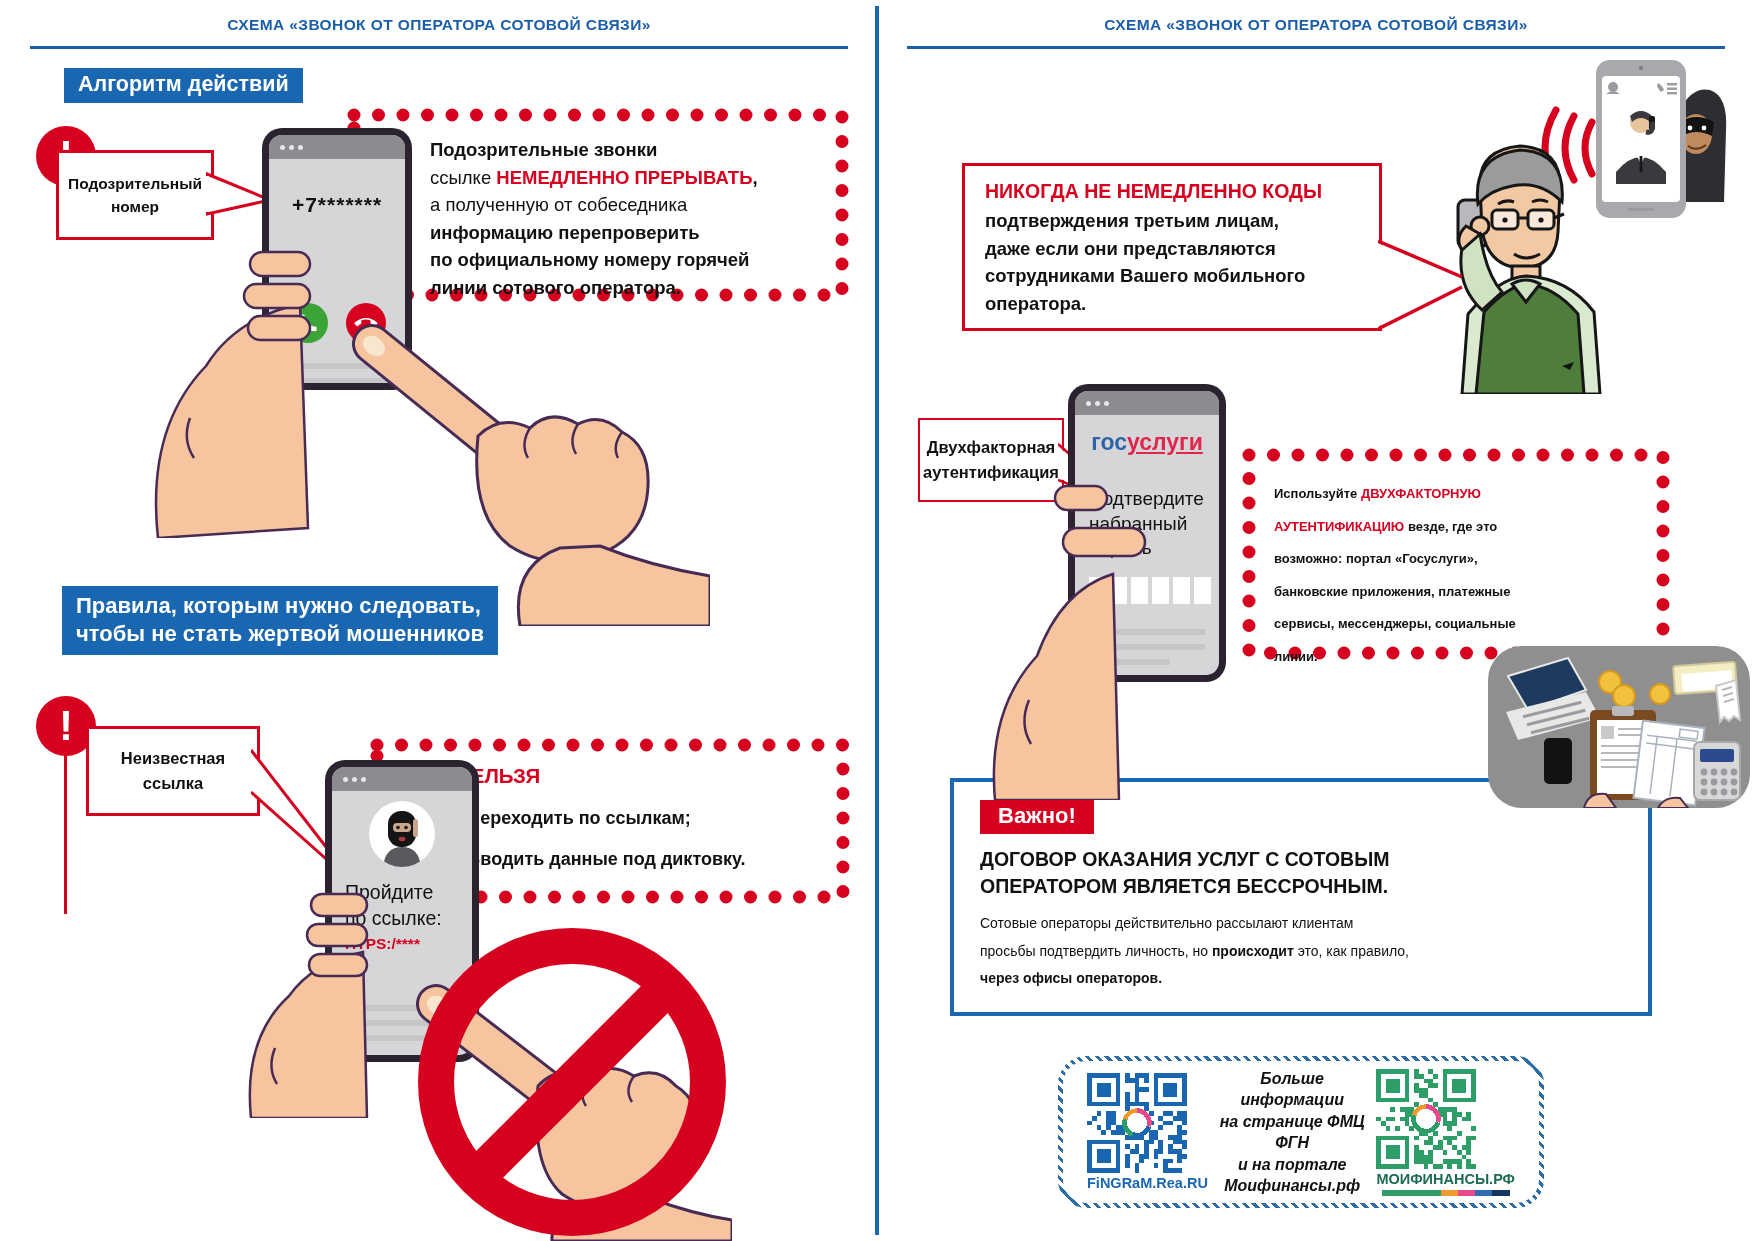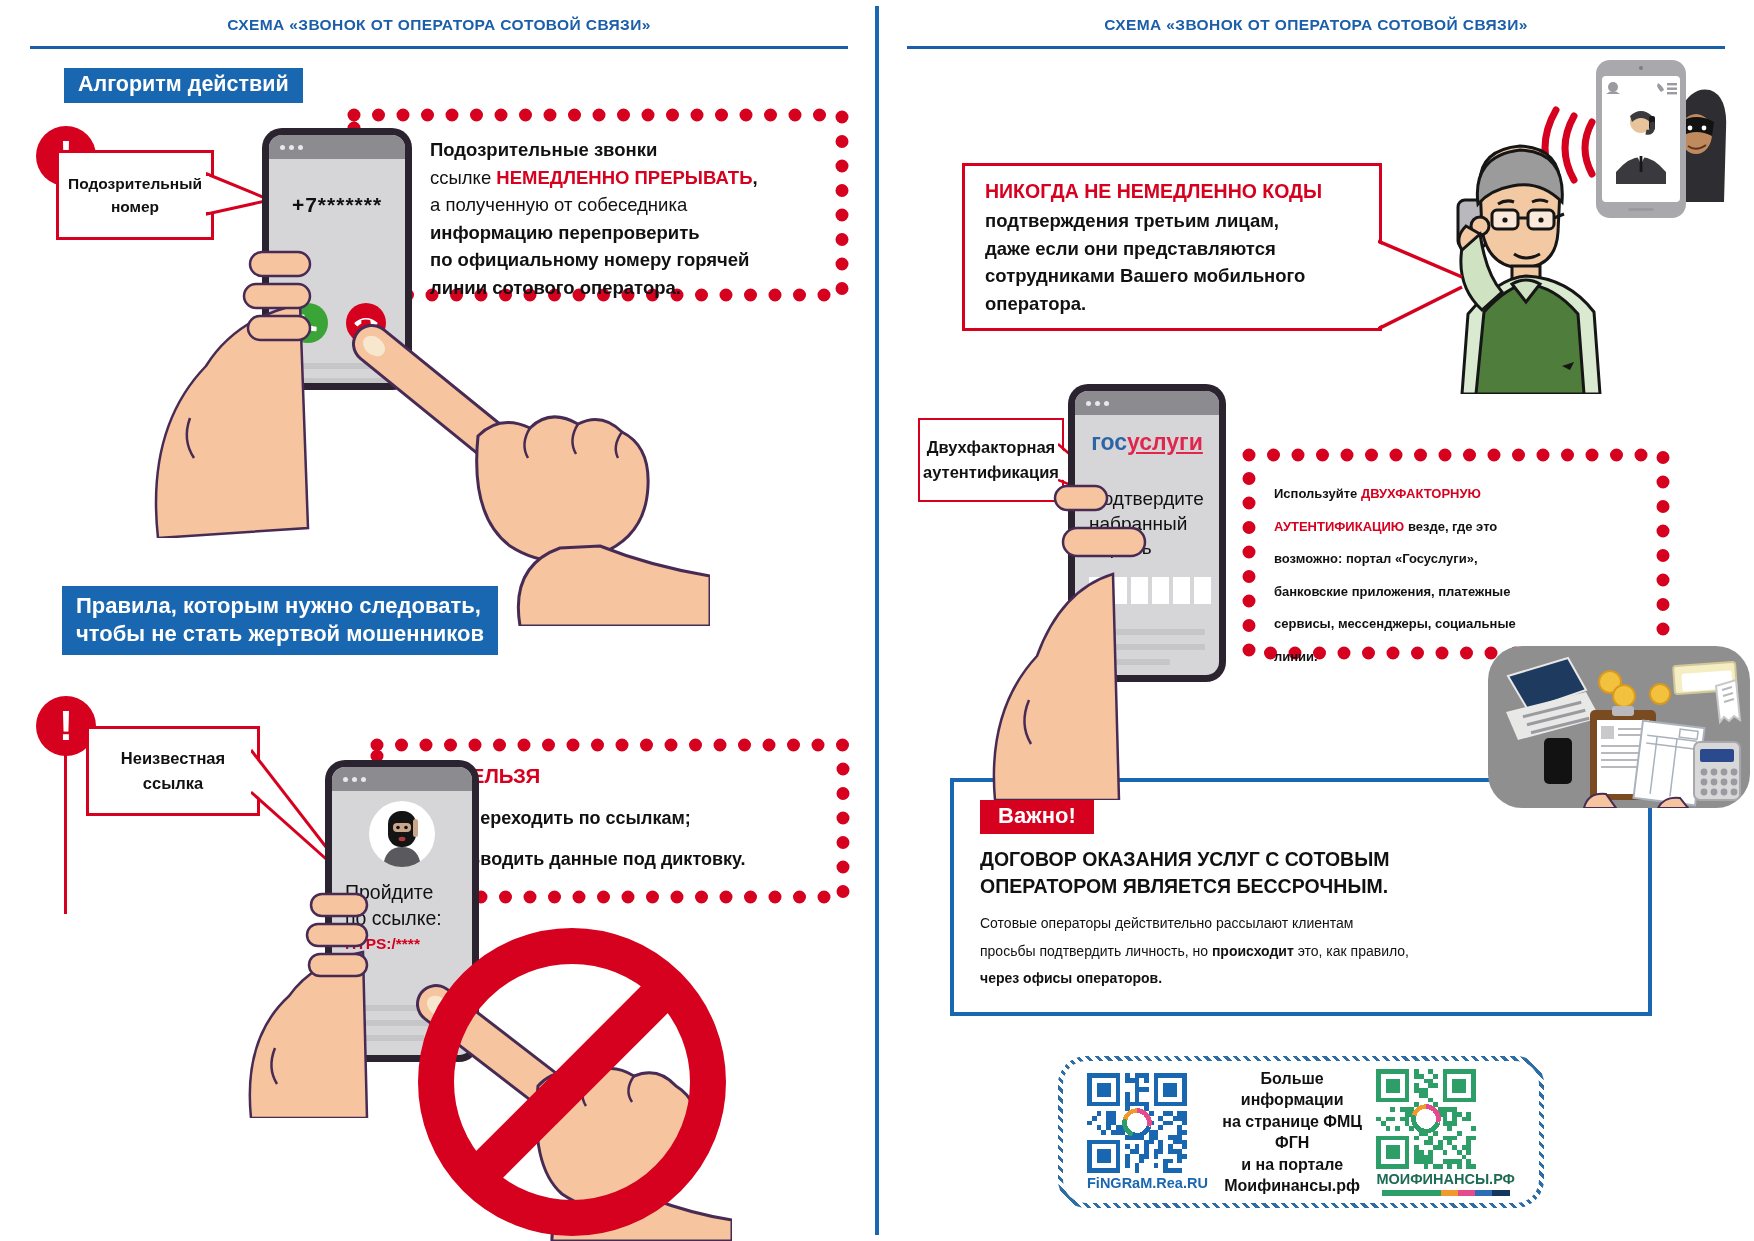--- a/index.html
+++ b/index.html
@@ -512,21 +512,21 @@
               <rect x="2" y="16" width="3" height="3" fill="#1a67b1"></rect>
               <circle cx="10.5" cy="10.5" r="2.9" fill="#fff"></circle>
               <path d="M10.5 7.9 a2.6 2.6 0 0 1 2.5 3.3" fill="none" stroke="#e54b8c" stroke-width="1"></path>
               <path d="M13 11.2 a2.6 2.6 0 0 1 -3.4 1.7" fill="none" stroke="#1a67b1" stroke-width="1"></path>
               <path d="M9.6 12.9 a2.6 2.6 0 0 1 -1.6 -3.2" fill="none" stroke="#2e9e68" stroke-width="1"></path>
               <path d="M8 9.7 a2.6 2.6 0 0 1 2.5 -1.8" fill="none" stroke="#f2992e" stroke-width="1"></path>
             </svg>
           </div>
         <div class="qr-label" style="color:var(--qr-blue);font-size:14.5px;margin-top:2px;">FiNGRaM.Rea.RU</div>
       </div>
-      <div class="pre" style="flex:1;text-align:center;font-size:16px;font-weight:700;line-height:21.5px;">Больше информации
+      <div class="pre" style="flex:1;text-align:center;font-size:16px;font-weight:700;line-height:21.5px;font-style:italic;">Больше информации
 на странице ФМЦ ФГН
 и на портале
 Моифинансы.рф</div>
       <div>
         <div style="width:100px;height:100px;">
             <svg viewBox="0 0 21 21" width="100%" height="100%" shape-rendering="crispEdges">
               <rect x="8" y="0" width="1" height="1" fill="#2e9e68"></rect>
               <rect x="11" y="0" width="1" height="1" fill="#2e9e68"></rect>
               <rect x="8" y="1" width="1" height="1" fill="#2e9e68"></rect>
               <rect x="9" y="1" width="1" height="1" fill="#2e9e68"></rect>

